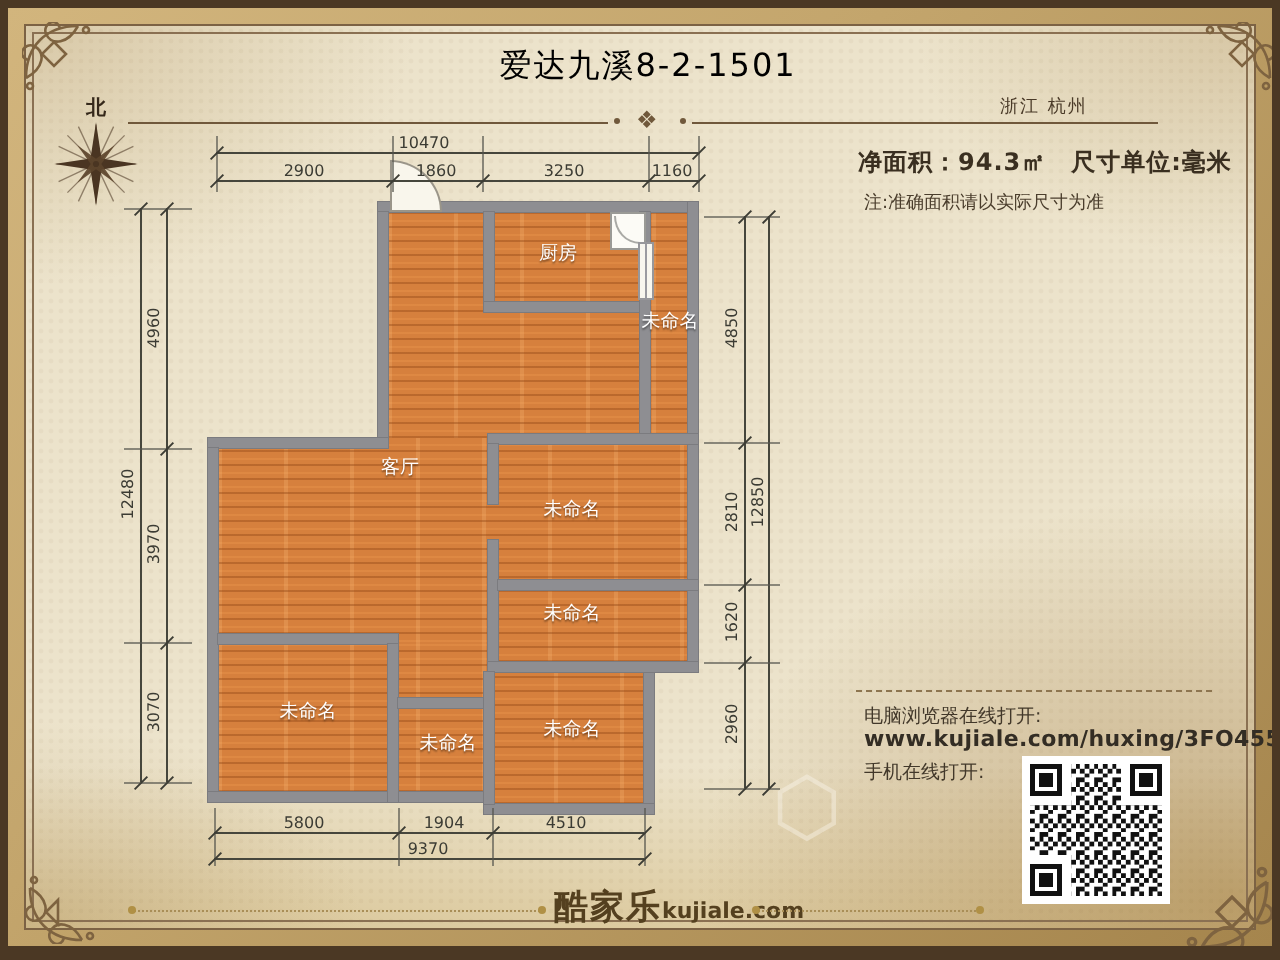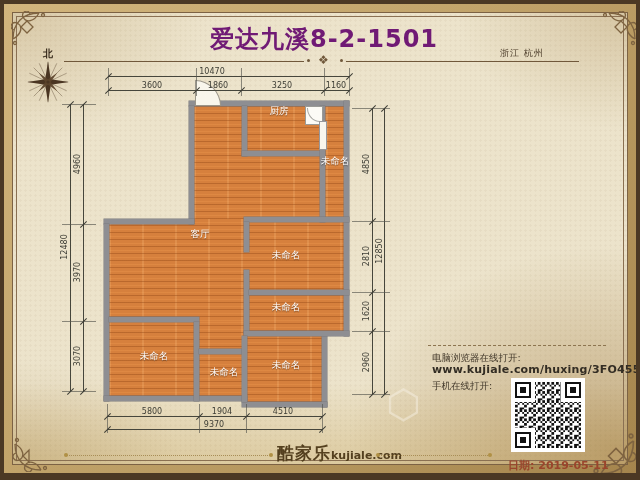--- a/index.html
+++ b/index.html
@@ -17,21 +17,21 @@
       radial-gradient(rgba(120,90,40,.05) 1px,transparent 1.4px),
       radial-gradient(430px 330px at 98% 97%, rgba(156,117,55,.55), rgba(156,117,55,0) 62%),
       radial-gradient(300px 200px at 0% 0%, rgba(160,125,65,.25), transparent 65%),
       radial-gradient(260px 180px at 100% 0%, rgba(160,125,65,.28), transparent 65%),
       radial-gradient(260px 160px at 0% 100%, rgba(160,125,65,.28), transparent 65%),
       linear-gradient(#ece3cb 82%,#dcca9f 100%);
     background-size:5px 5px,auto,auto,auto,auto,auto;}
   .innerline{position:absolute;inset:12px;border:1px solid #8a7052;pointer-events:none;}
   .content{position:absolute;inset:0;}
 
-  .title{font-size:24px;font-weight:bold;color:#701a75;letter-spacing:1px;white-space:nowrap;
+  .title{font-size:16px;font-weight:normal;color:#000000;letter-spacing:1px;white-space:nowrap;
     transform:translateX(-50%);}
   .region{font-size:9px;color:#4a3a28;letter-spacing:1px;}
   .rule{height:1px;background:#70583b;}
   .ruledot{width:3px;height:3px;border-radius:50%;background:#70583b;}
   .ruleorn{font-size:12px;color:#70583b;line-height:12px;}
   .areatxt{font-size:12px;font-weight:bold;color:#3a2f20;letter-spacing:.5px;white-space:nowrap;}
   .notetxt{font-size:9px;color:#4a3d2c;white-space:nowrap;}
   .northtxt{font-size:10px;font-weight:bold;color:#35281a;}
 
   .floor{position:absolute;background-color:#d6803d;
@@ -130,20 +130,22 @@
       <span class="hex">⬡</span>
     </div>
 
     <div class="abs title" style="left:320px;top:19px;">爱达九溪8-2-1501</div>
     <div class="abs region" style="left:496px;top:43px;">浙江 杭州</div>
     <div class="abs rule" style="left:60px;top:57px;width:240px;"></div>
     <div class="abs rule" style="left:342px;top:57px;width:233px;"></div>
     <div class="abs ruledot" style="left:303px;top:55px;"></div>
     <div class="abs ruledot" style="left:336px;top:55px;"></div>
     <div class="abs ruleorn" style="left:314px;top:50px;">❖</div>
+    <div class="abs areatxt" style="left:425px;top:69px;">净面积：94.3㎡　尺寸单位:毫米</div>
+    <div class="abs notetxt" style="left:428px;top:91px;">注:准确面积请以实际尺寸为准</div>
 
     <div class="abs northtxt" style="left:39px;top:43px;">北</div>
     <svg class="abs" style="left:22px;top:56px;" width="44" height="44" viewBox="0 0 40 40">
       <g stroke="#4a3522" stroke-width=".6" opacity=".55">
         <line x1="20" y1="2" x2="20" y2="38"></line>
           <line x1="2" y1="20" x2="38" y2="20"></line>
         <line x1="7" y1="7" x2="33" y2="33"></line>
           <line x1="33" y1="7" x2="7" y2="33"></line>
         <line x1="12" y1="3" x2="28" y2="37"></line>
           <line x1="28" y1="3" x2="12" y2="37"></line>
@@ -190,21 +192,21 @@
     <div class="wall" style="left:105px;top:313px;width:90px;height:5px;"></div>
     <div class="wall" style="left:190px;top:318px;width:5px;height:79px;"></div>
     <div class="wall" style="left:195px;top:345px;width:45px;height:5px;"></div>
     <div class="wall" style="left:238px;top:332px;width:5px;height:66px;"></div>
 
     <div class="door-ext" style="left:191px;top:76px;width:24px;height:24px;"></div>
     <div class="door-sq" style="left:301px;top:102px;width:16px;height:17px;"></div>
     <div class="door-arc" style="left:303px;top:104px;width:12px;height:13px;"></div>
     <div class="window" style="left:315px;top:117px;width:6px;height:27px;"></div>
 
-    <div class="room-label" style="left:275px;top:107px;">厨房</div>
+    <div class="room-label" style="left:275px;top:123px;">厨房</div>
     <div class="room-label" style="left:331px;top:157px;">未命名</div>
     <div class="room-label" style="left:196px;top:230px;">客厅</div>
     <div class="room-label" style="left:282px;top:251px;">未命名</div>
     <div class="room-label" style="left:282px;top:303px;">未命名</div>
     <div class="room-label" style="left:150px;top:352px;">未命名</div>
     <div class="room-label" style="left:220px;top:368px;">未命名</div>
     <div class="room-label" style="left:282px;top:361px;">未命名</div>
 
     <div class="dh" style="left:104px;top:72px;width:241px;"></div>
     <div class="dh" style="left:104px;top:86px;width:241px;"></div>
@@ -214,21 +216,21 @@
       <div class="ev" style="left:320px;top:64px;height:28px;"></div>
     <div class="ev" style="left:345px;top:64px;height:28px;"></div>
     <div class="t" style="left:100px;top:72px;"></div>
       <div class="t" style="left:341px;top:72px;"></div>
     <div class="t" style="left:100px;top:86px;"></div>
       <div class="t" style="left:188px;top:86px;"></div>
     <div class="t" style="left:233px;top:86px;"></div>
       <div class="t" style="left:316px;top:86px;"></div>
     <div class="t" style="left:341px;top:86px;"></div>
     <div class="dlab" style="left:208px;top:63px;">10470</div>
-    <div class="dlab" style="left:148px;top:77px;">3600</div>
+    <div class="dlab" style="left:148px;top:77px;">2900</div>
     <div class="dlab" style="left:214px;top:77px;">1860</div>
     <div class="dlab" style="left:278px;top:77px;">3250</div>
     <div class="dlab" style="left:332px;top:77px;">1160</div>
 
     <div class="dv" style="left:66px;top:100px;height:287px;"></div>
     <div class="dv" style="left:79px;top:100px;height:287px;"></div>
     <div class="eh" style="left:58px;top:100px;width:34px;"></div>
       <div class="eh" style="left:58px;top:220px;width:34px;"></div>
     <div class="eh" style="left:58px;top:317px;width:34px;"></div>
       <div class="eh" style="left:58px;top:387px;width:34px;"></div>
@@ -306,21 +308,20 @@
           <rect x="1" y="1" width="5" height="5" fill="#fff"></rect>
           <rect x="2" y="2" width="3" height="3" fill="#111"></rect>
         <rect x="22" y="0" width="7" height="7" fill="#111"></rect>
           <rect x="23" y="1" width="5" height="5" fill="#fff"></rect>
           <rect x="24" y="2" width="3" height="3" fill="#111"></rect>
         <rect x="0" y="22" width="7" height="7" fill="#111"></rect>
           <rect x="1" y="23" width="5" height="5" fill="#fff"></rect>
           <rect x="2" y="24" width="3" height="3" fill="#111"></rect>
       </svg>
     </div>
-    <div class="ftdate" style="left:504px;top:454px;">日期: 2019-05-11</div>
 
     <div class="dotted" style="left:62px;top:451px;width:206px;"></div>
     <div class="dotend" style="left:60px;top:449px;"></div>
       <div class="dotend" style="left:265px;top:449px;"></div>
     <div class="brand" style="left:273px;top:438px;">
       <span class="cn">酷家乐</span><span class="en">kujiale.com</span>
     </div>
     <div class="dotted" style="left:374px;top:451px;width:112px;"></div>
     <div class="dotend" style="left:372px;top:449px;"></div>
       <div class="dotend" style="left:484px;top:449px;"></div>

